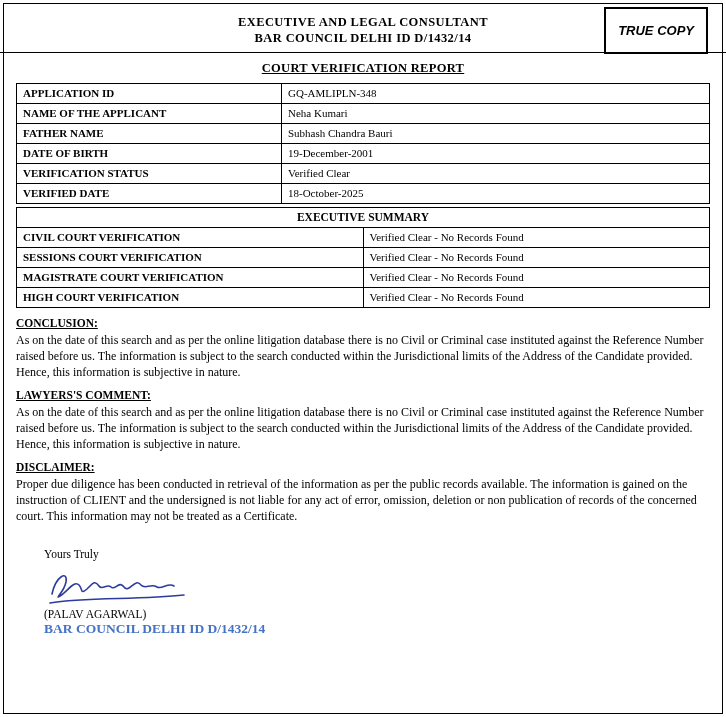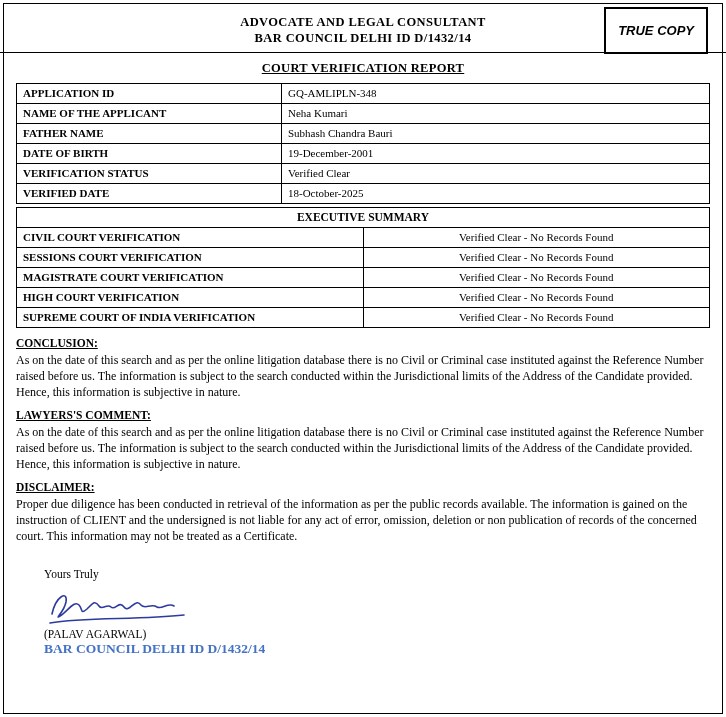--- a/index.html
+++ b/index.html
@@ -67,21 +67,21 @@
     overflow: hidden;
   }
   .doc-table td.lbl { font-weight: bold; width: 252px; }
   .doc-table tr.tall td { height: 50px; vertical-align: top; }
   .summary-table { margin-top: 3px; }
   .summary-table td.hdr {
     text-align: center;
     font-weight: bold;
     font-size: 11.5px;
   }
-  .summary-table td.val { text-align: center; }
+  .summary-table td.val { }
   
   .section { margin-top: 9px; }
   .section-heading {
     font-weight: bold;
     font-size: 11.5px;
     text-decoration: underline;
     margin: 0 0 3px 0;
   }
   .section-body {
     font-size: 12px;
@@ -106,21 +106,21 @@
 <div class="page">
   <div class="page-border"></div>
 
   <div class="true-copy">
     <span>TRUE COPY</span>
   </div>
 
   <div class="inner">
 
     <div class="letterhead">
-      <div class="lh-line">ADVOCATE AND LEGAL CONSULTANT</div>
+      <div class="lh-line">EXECUTIVE AND LEGAL CONSULTANT</div>
       <div class="lh-line">BAR COUNCIL DELHI ID D/1432/14</div>
     </div>
 
     <hr class="header-rule">
 
     <div class="report-title">
       <span>COURT VERIFICATION REPORT</span>
     </div>
 
     <table class="doc-table main-table">
@@ -164,24 +164,20 @@
         <tr>
           <td class="lbl">SESSIONS COURT VERIFICATION</td>
           <td class="val">Verified Clear - No Records Found</td>
         </tr>
         <tr>
           <td class="lbl">MAGISTRATE COURT VERIFICATION</td>
           <td class="val">Verified Clear - No Records Found</td>
         </tr>
         <tr>
           <td class="lbl">HIGH COURT VERIFICATION</td>
-          <td class="val">Verified Clear - No Records Found</td>
-        </tr>
-        <tr>
-          <td class="lbl">SUPREME COURT OF INDIA VERIFICATION</td>
           <td class="val">Verified Clear - No Records Found</td>
         </tr>
       </tbody>
     </table>
 
     <div class="section">
       <div class="section-heading">CONCLUSION:</div>
       <p class="section-body">As on the date of this search and as per the online litigation database there is no Civil or Criminal case instituted against the Reference Number raised before us. The information is subject to the search conducted within the Jurisdictional limits of the Address of the Candidate provided. Hence, this information is subjective in nature.</p>
     </div>
 

